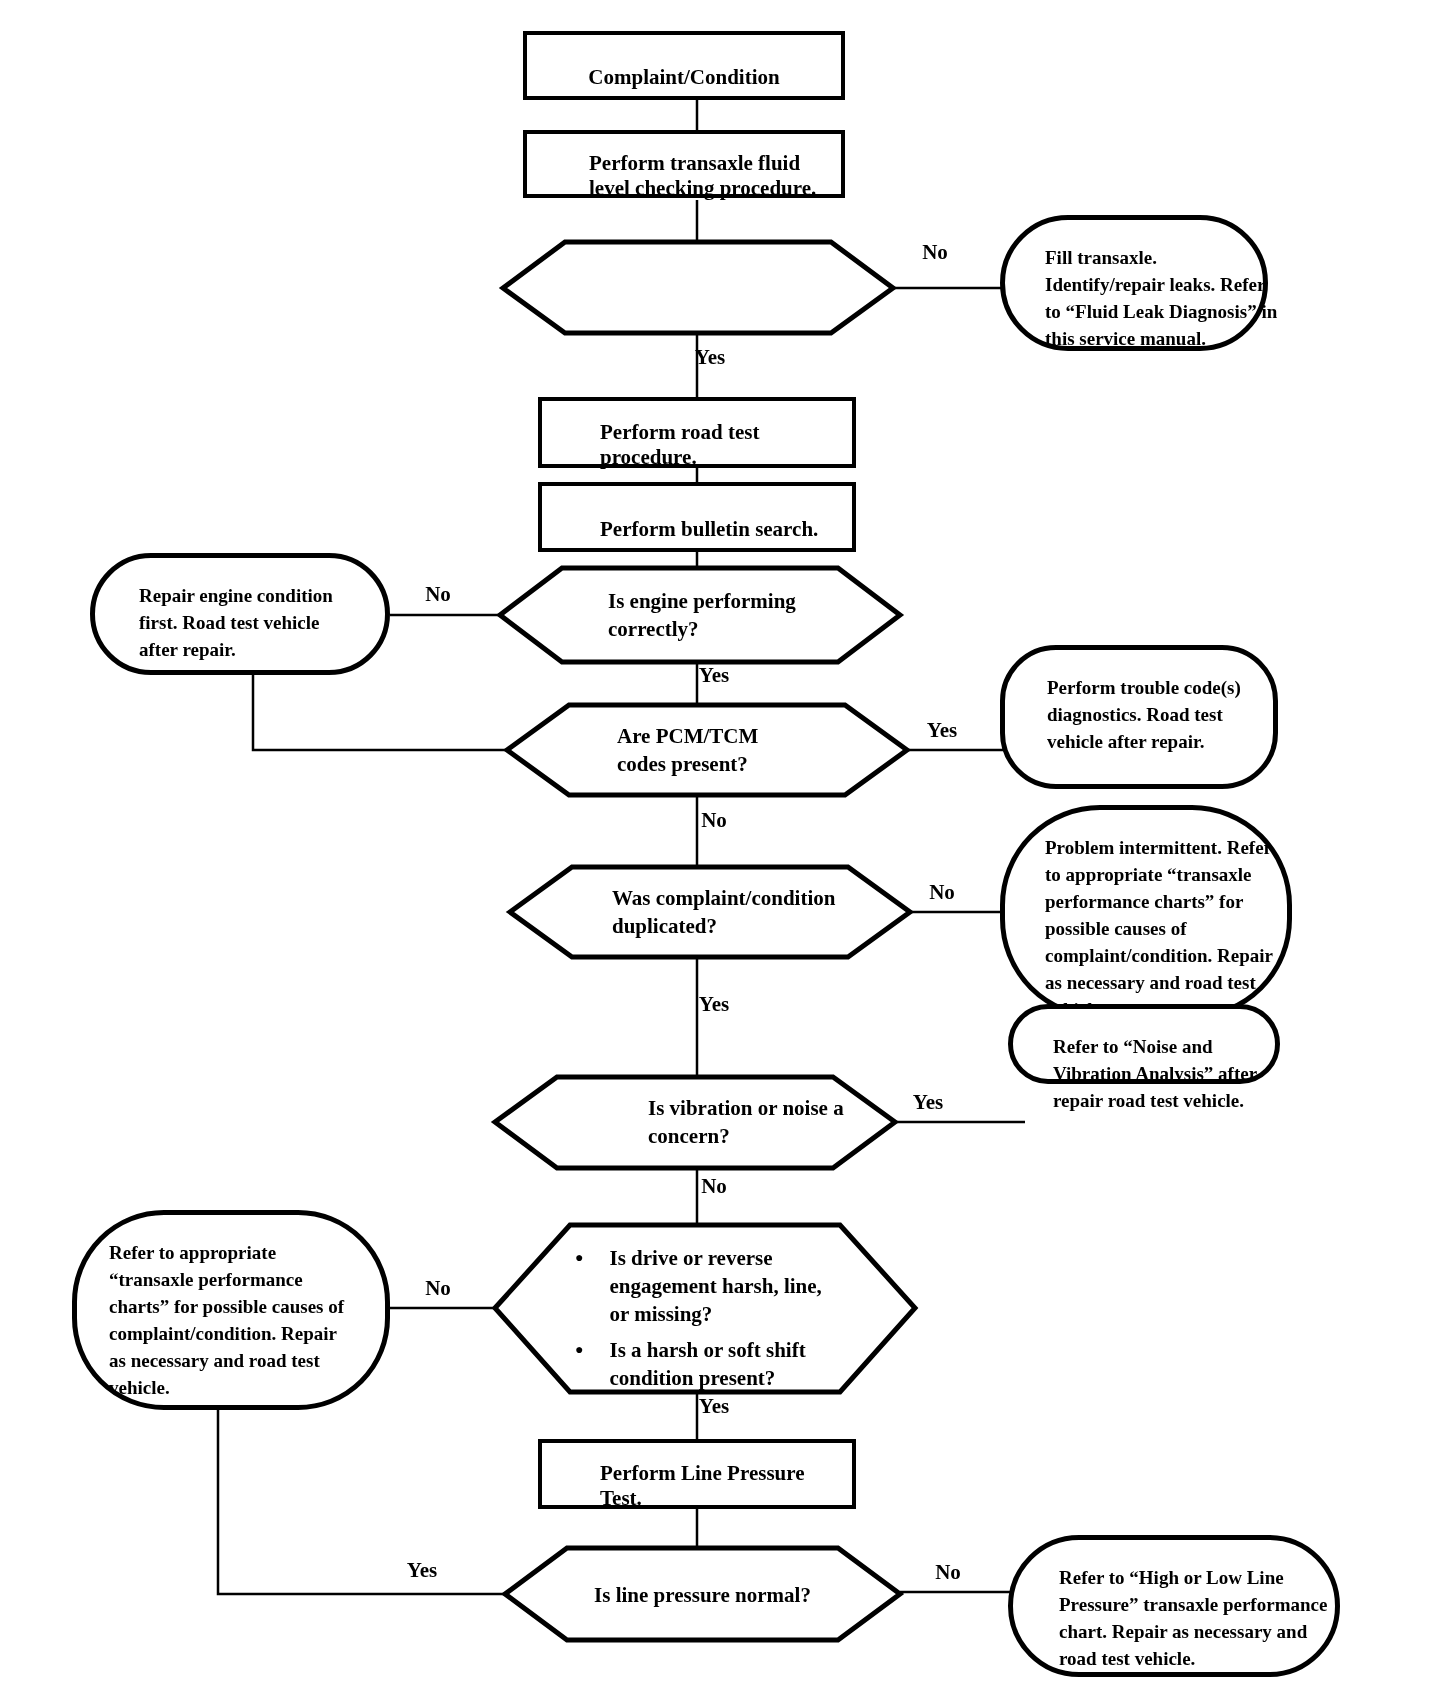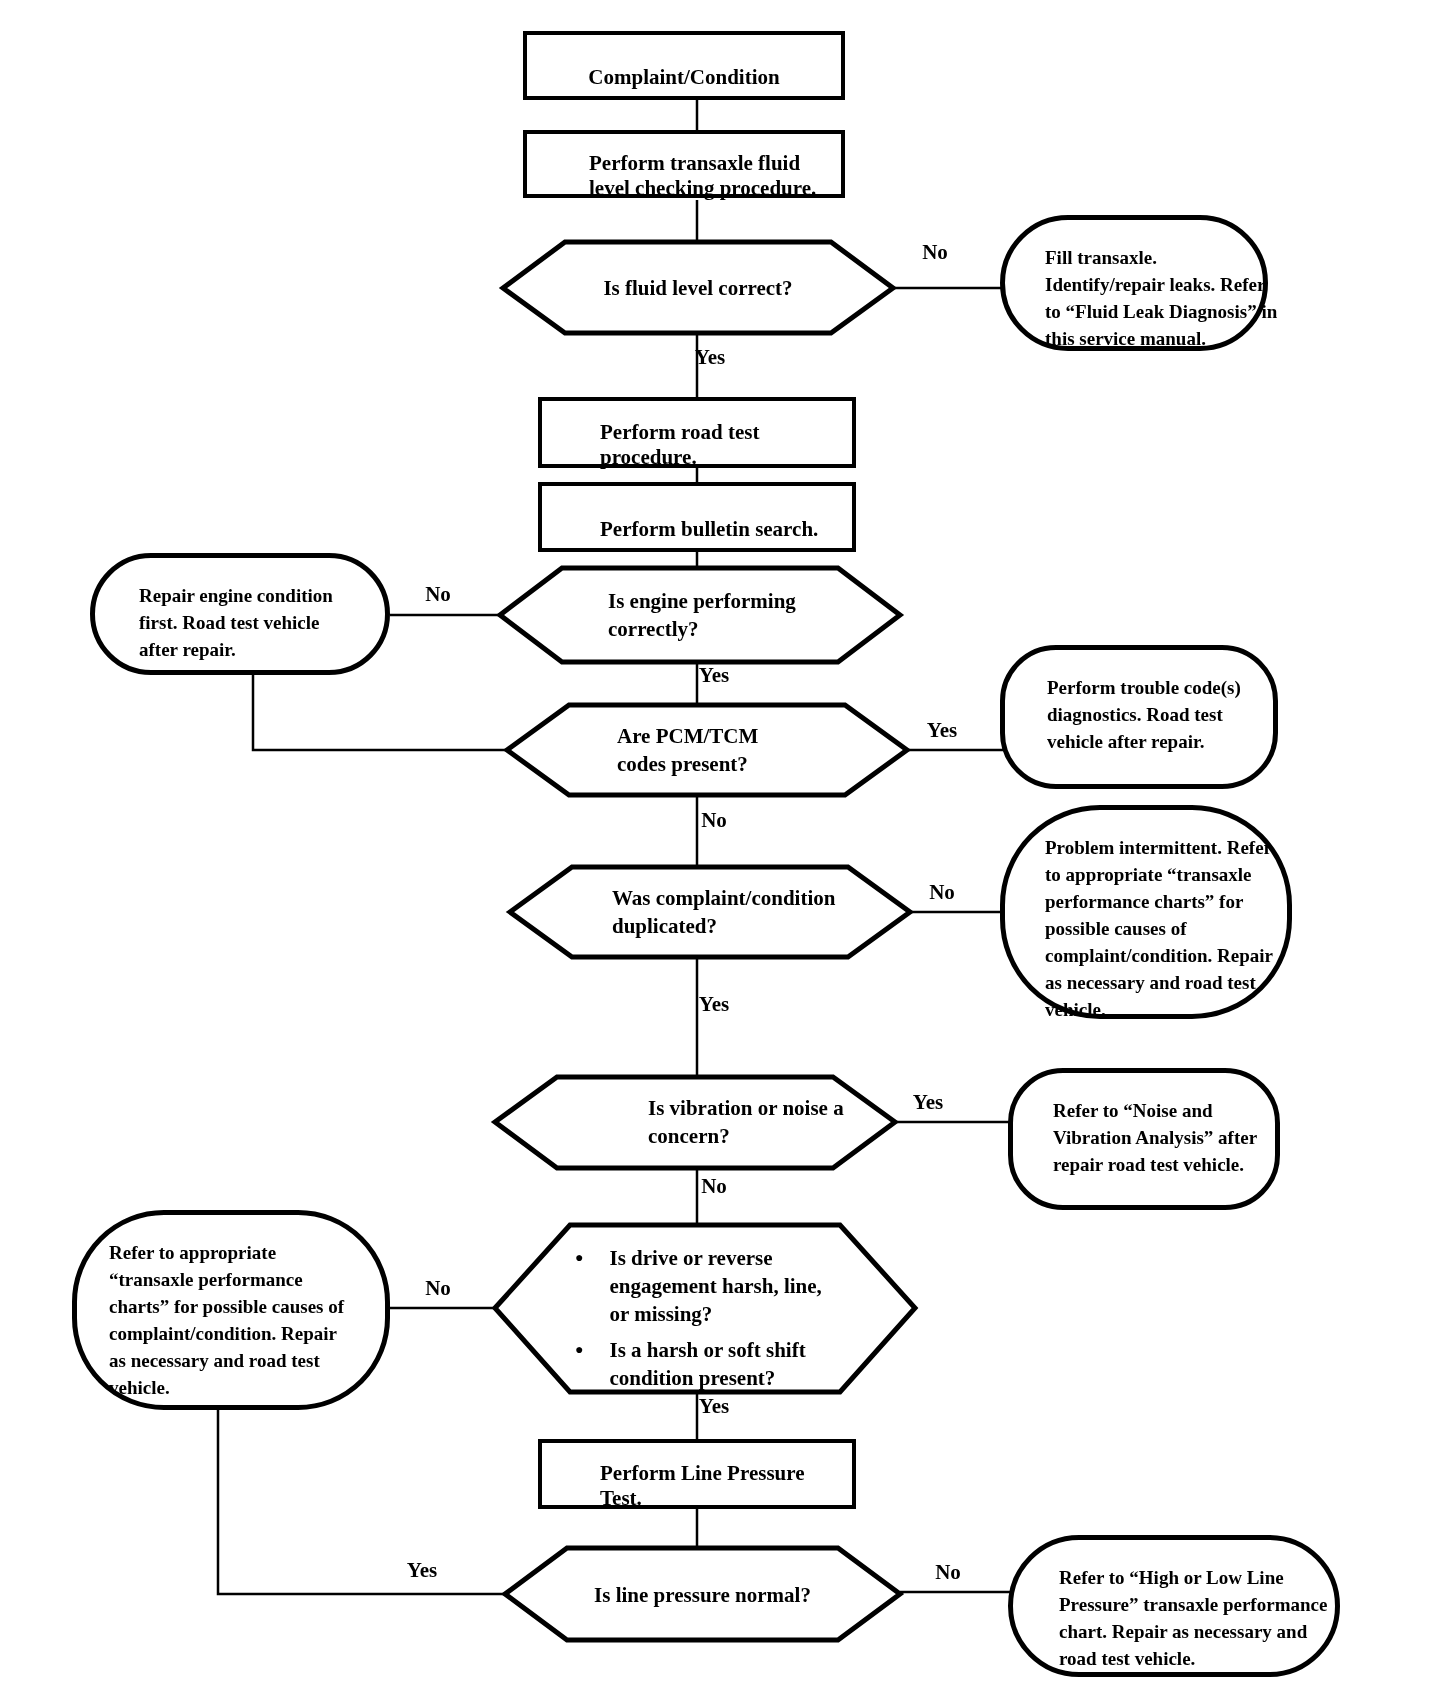--- a/index.html
+++ b/index.html
@@ -108,21 +108,21 @@
   <div class="abs stadium" style="left:1000px;top:805px;width:292px;height:214px;border-radius:100px;padding-left:40px;">
     <div class="pre">Problem intermittent. Refer
 to appropriate “transaxle
 performance charts” for
 possible causes of
 complaint/condition. Repair
 as necessary and road test
 vehicle.</div>
   </div>
 
-  <div class="abs stadium" style="left:1008px;top:1068px;width:272px;height:142px;border-radius:55px;padding-left:40px;">
+  <div class="abs stadium" style="left:1008px;top:1004px;width:272px;height:80px;border-radius:55px;padding-left:40px;">
     <div class="pre">Refer to “Noise and
 Vibration Analysis” after
 repair road test vehicle.</div>
   </div>
 
   <div class="abs stadium" style="left:72px;top:1210px;width:318px;height:200px;border-radius:92px;padding-left:32px;">
     <div class="pre">Refer to appropriate
 “transaxle performance
 charts” for possible causes of
 complaint/condition. Repair
@@ -130,21 +130,20 @@
 vehicle.</div>
   </div>
 
   <div class="abs stadium" style="left:1008px;top:1535px;width:332px;height:142px;border-radius:71px;padding-left:46px;">
     <div class="pre">Refer to “High or Low Line
 Pressure” transaxle performance
 chart. Repair as necessary and
 road test vehicle.</div>
   </div>
 
-  <div class="abs hextext" style="left:503px;top:274px;width:390px;text-align:center;">Is fluid level correct?</div>
 
   <div class="abs hextext" style="left:608px;top:587px;">Is engine performing
 correctly?</div>
 
   <div class="abs hextext" style="left:617px;top:722px;">Are PCM/TCM
 codes present?</div>
 
   <div class="abs hextext" style="left:612px;top:884px;">Was complaint/condition
 duplicated?</div>
 

